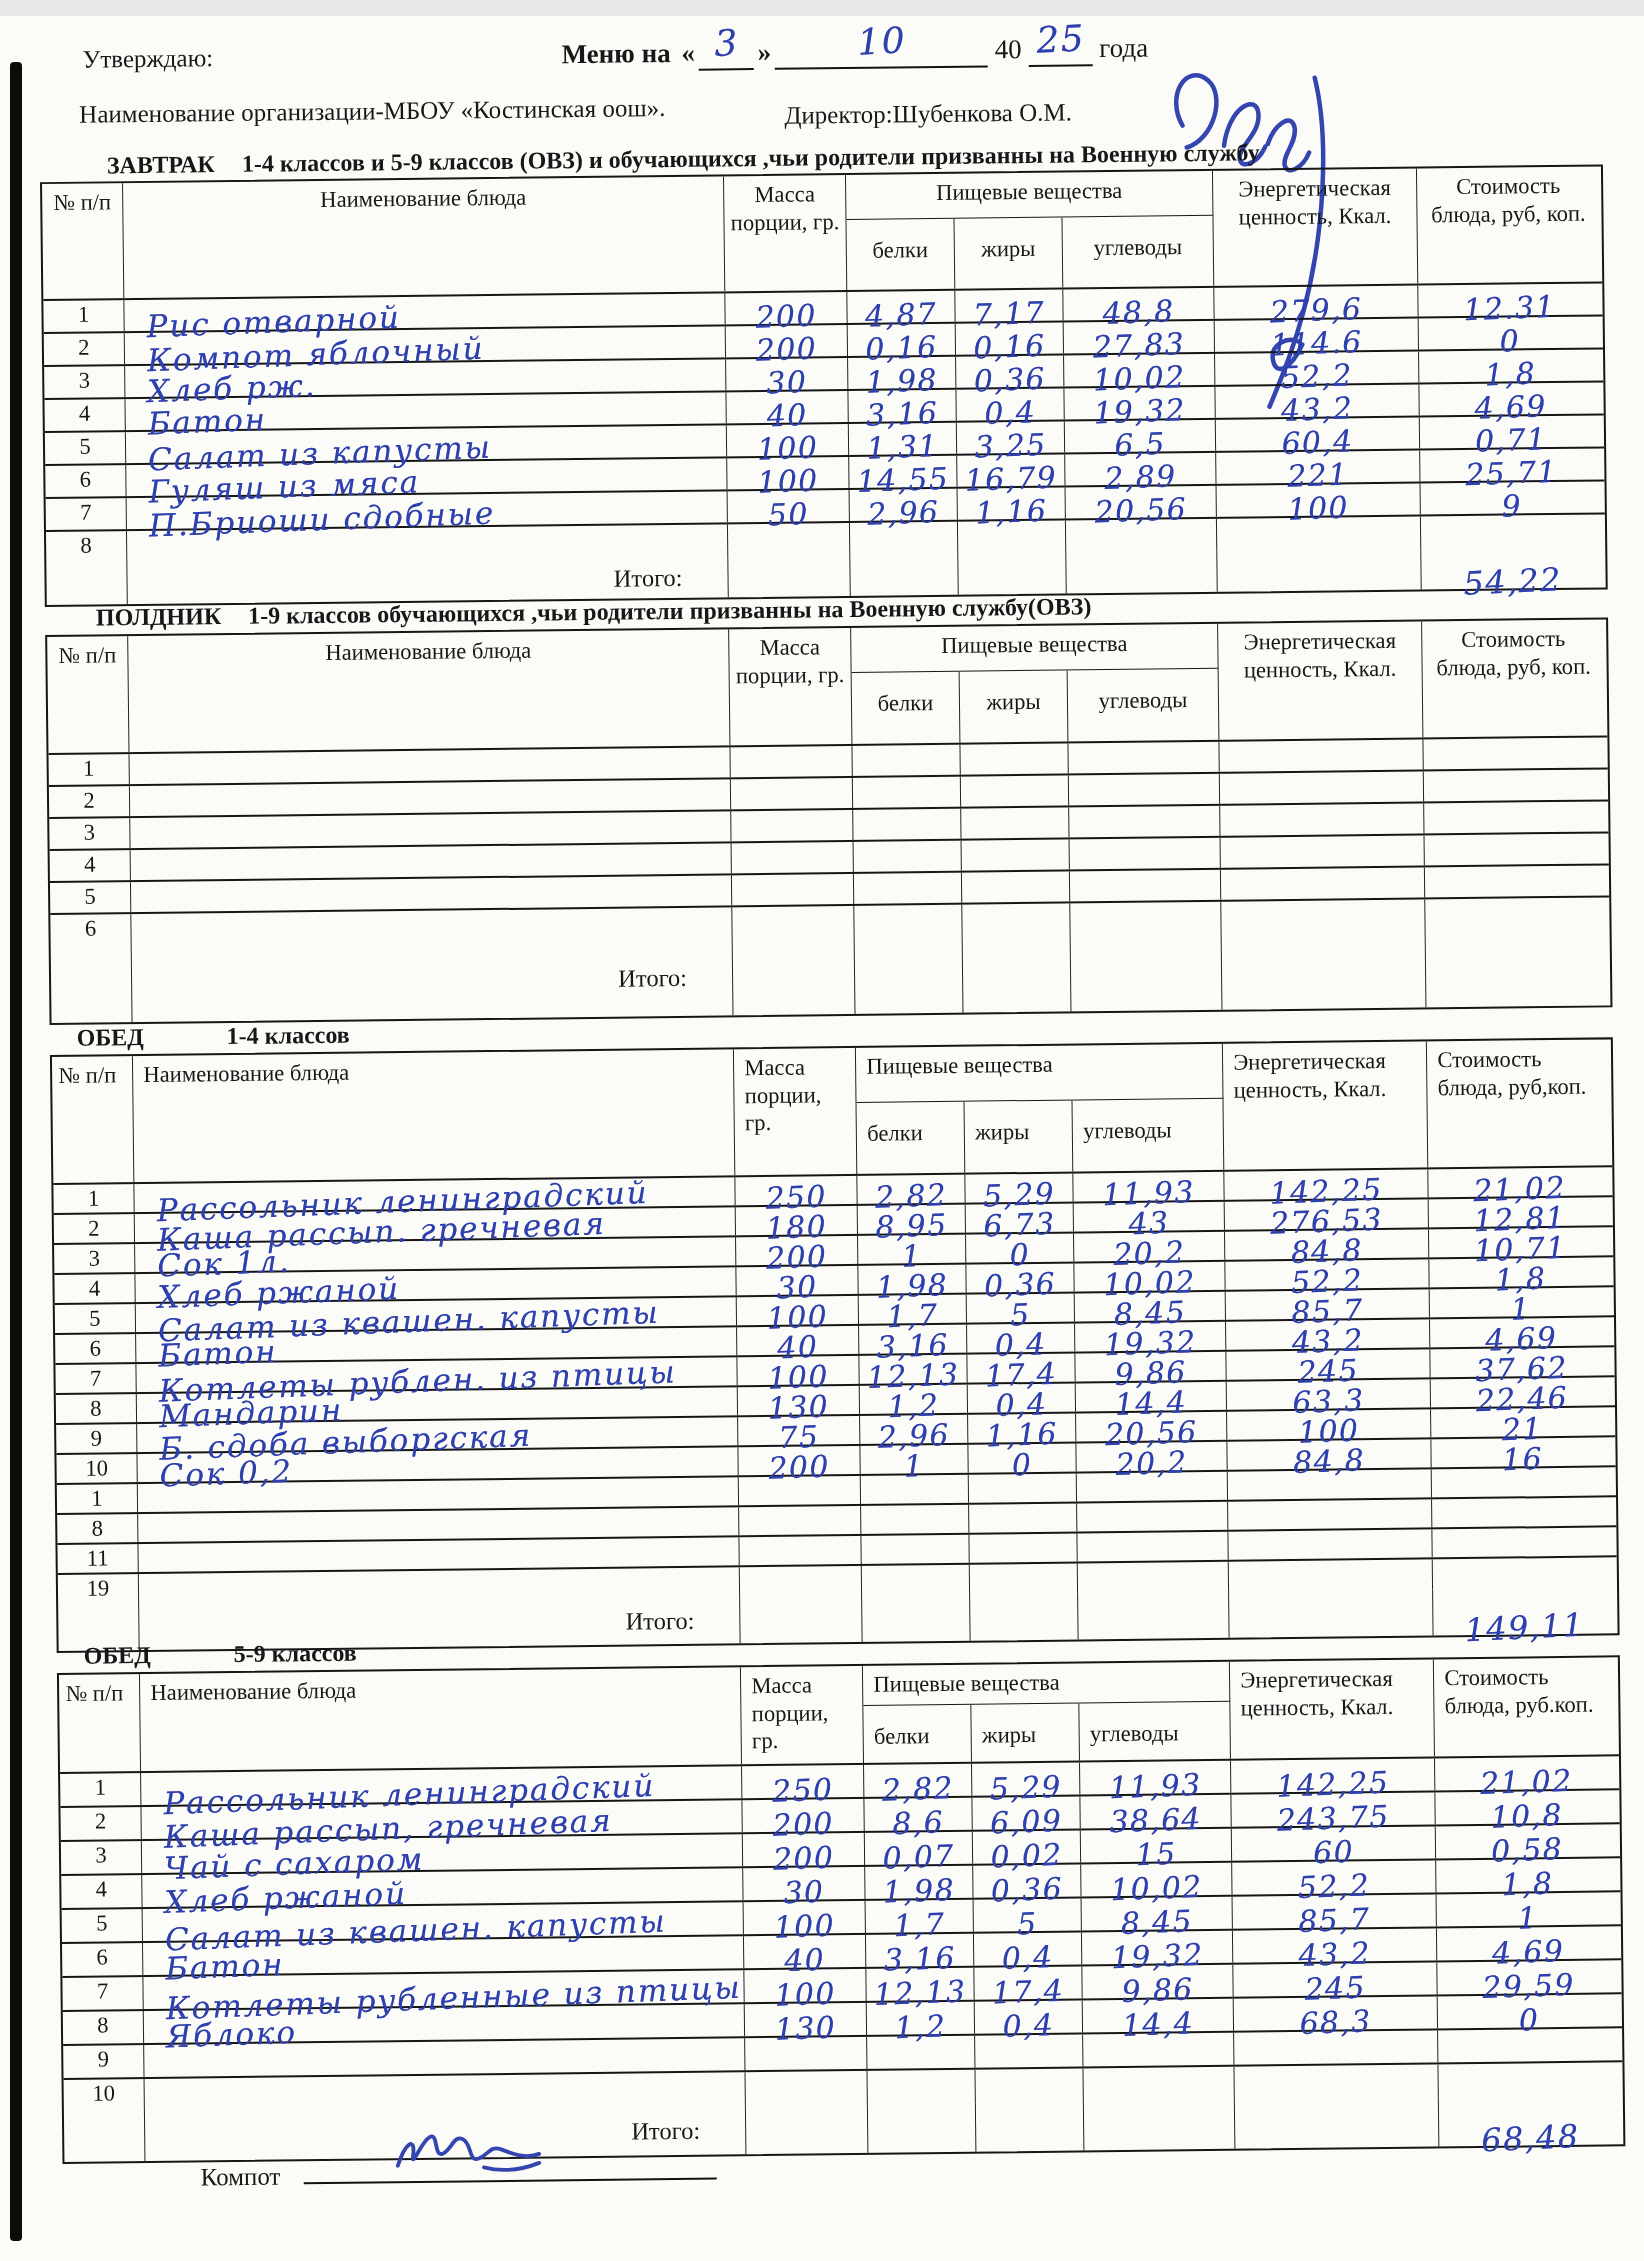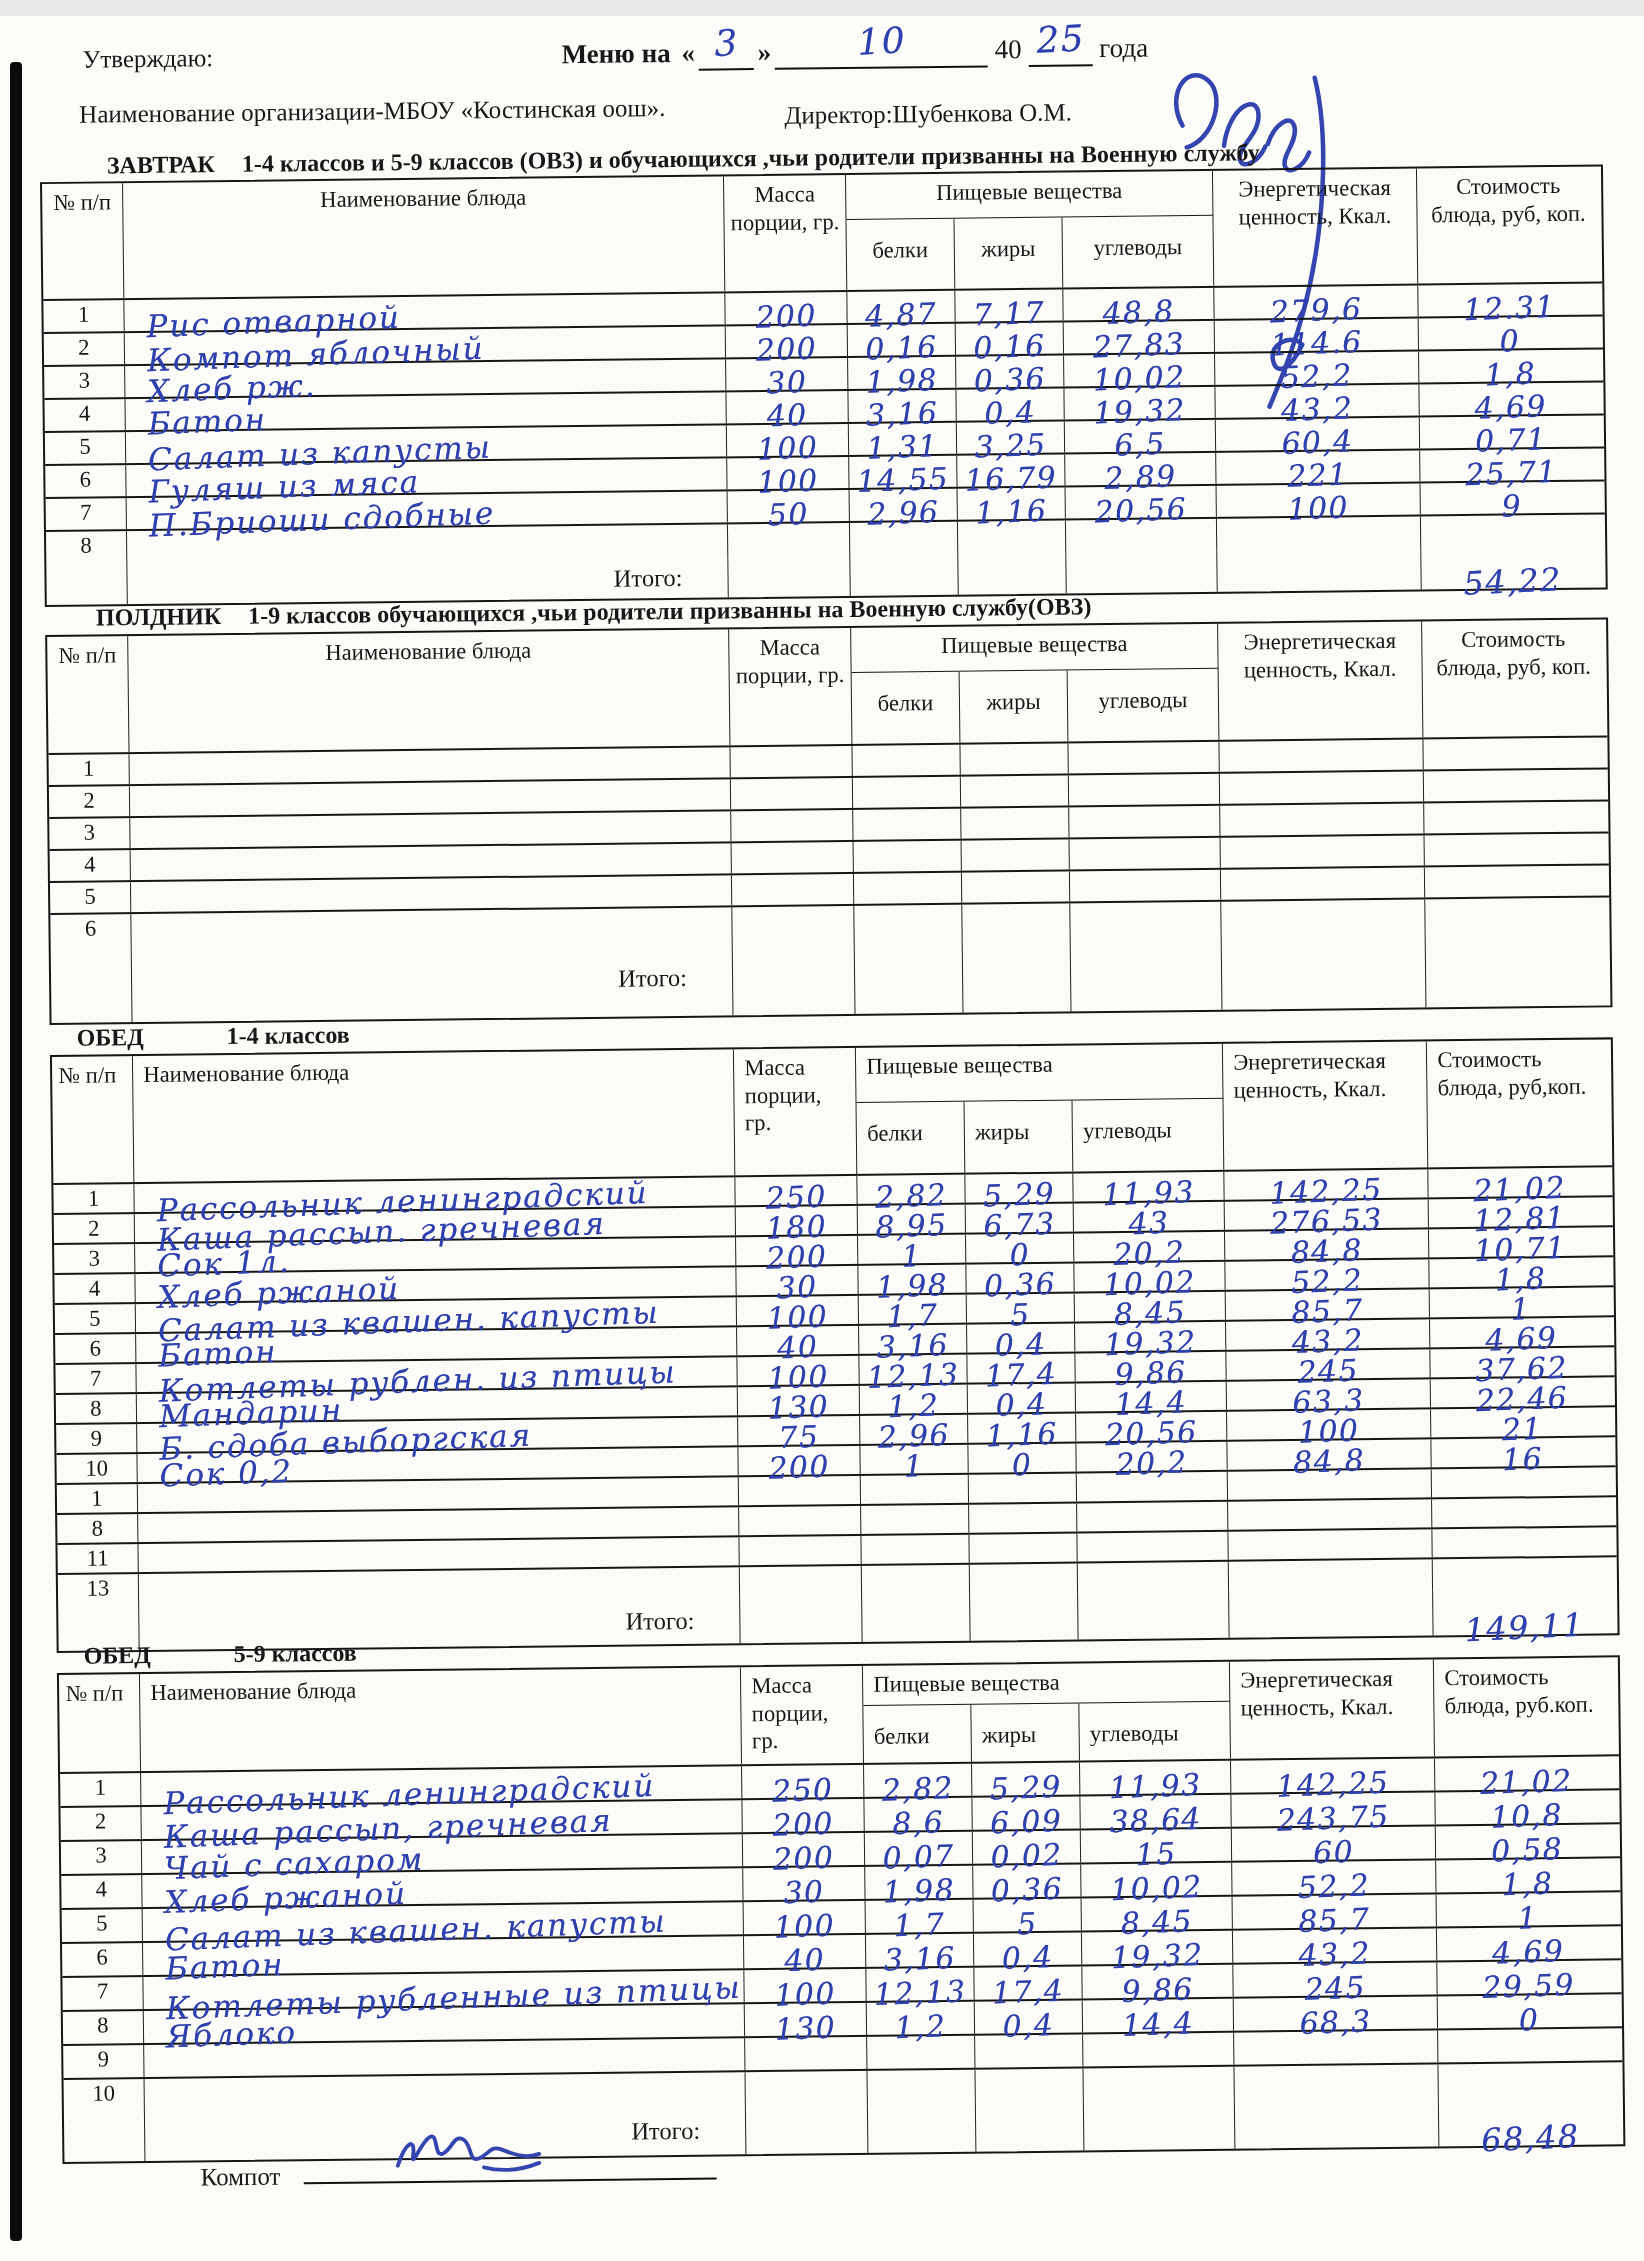--- a/index.html
+++ b/index.html
@@ -690,21 +690,21 @@
             <div class="cell c-num">11</div>
             <div class="cell c-name"></div>
             <div class="cell"></div>
             <div class="cell"></div>
             <div class="cell"></div>
             <div class="cell"></div>
             <div class="cell"></div>
             <div class="cell"></div>
           </div>
           <div class="trow">
-            <div class="cell c-num">13</div>
+            <div class="cell c-num">19</div>
             <div class="cell c-name"></div>
             <div class="cell"></div>
             <div class="cell"></div>
             <div class="cell"></div>
             <div class="cell"></div>
             <div class="cell"></div>
             <div class="cell"></div>
           </div>
         </div>
       <div class="trow total-row" style="--rh:46px;">

